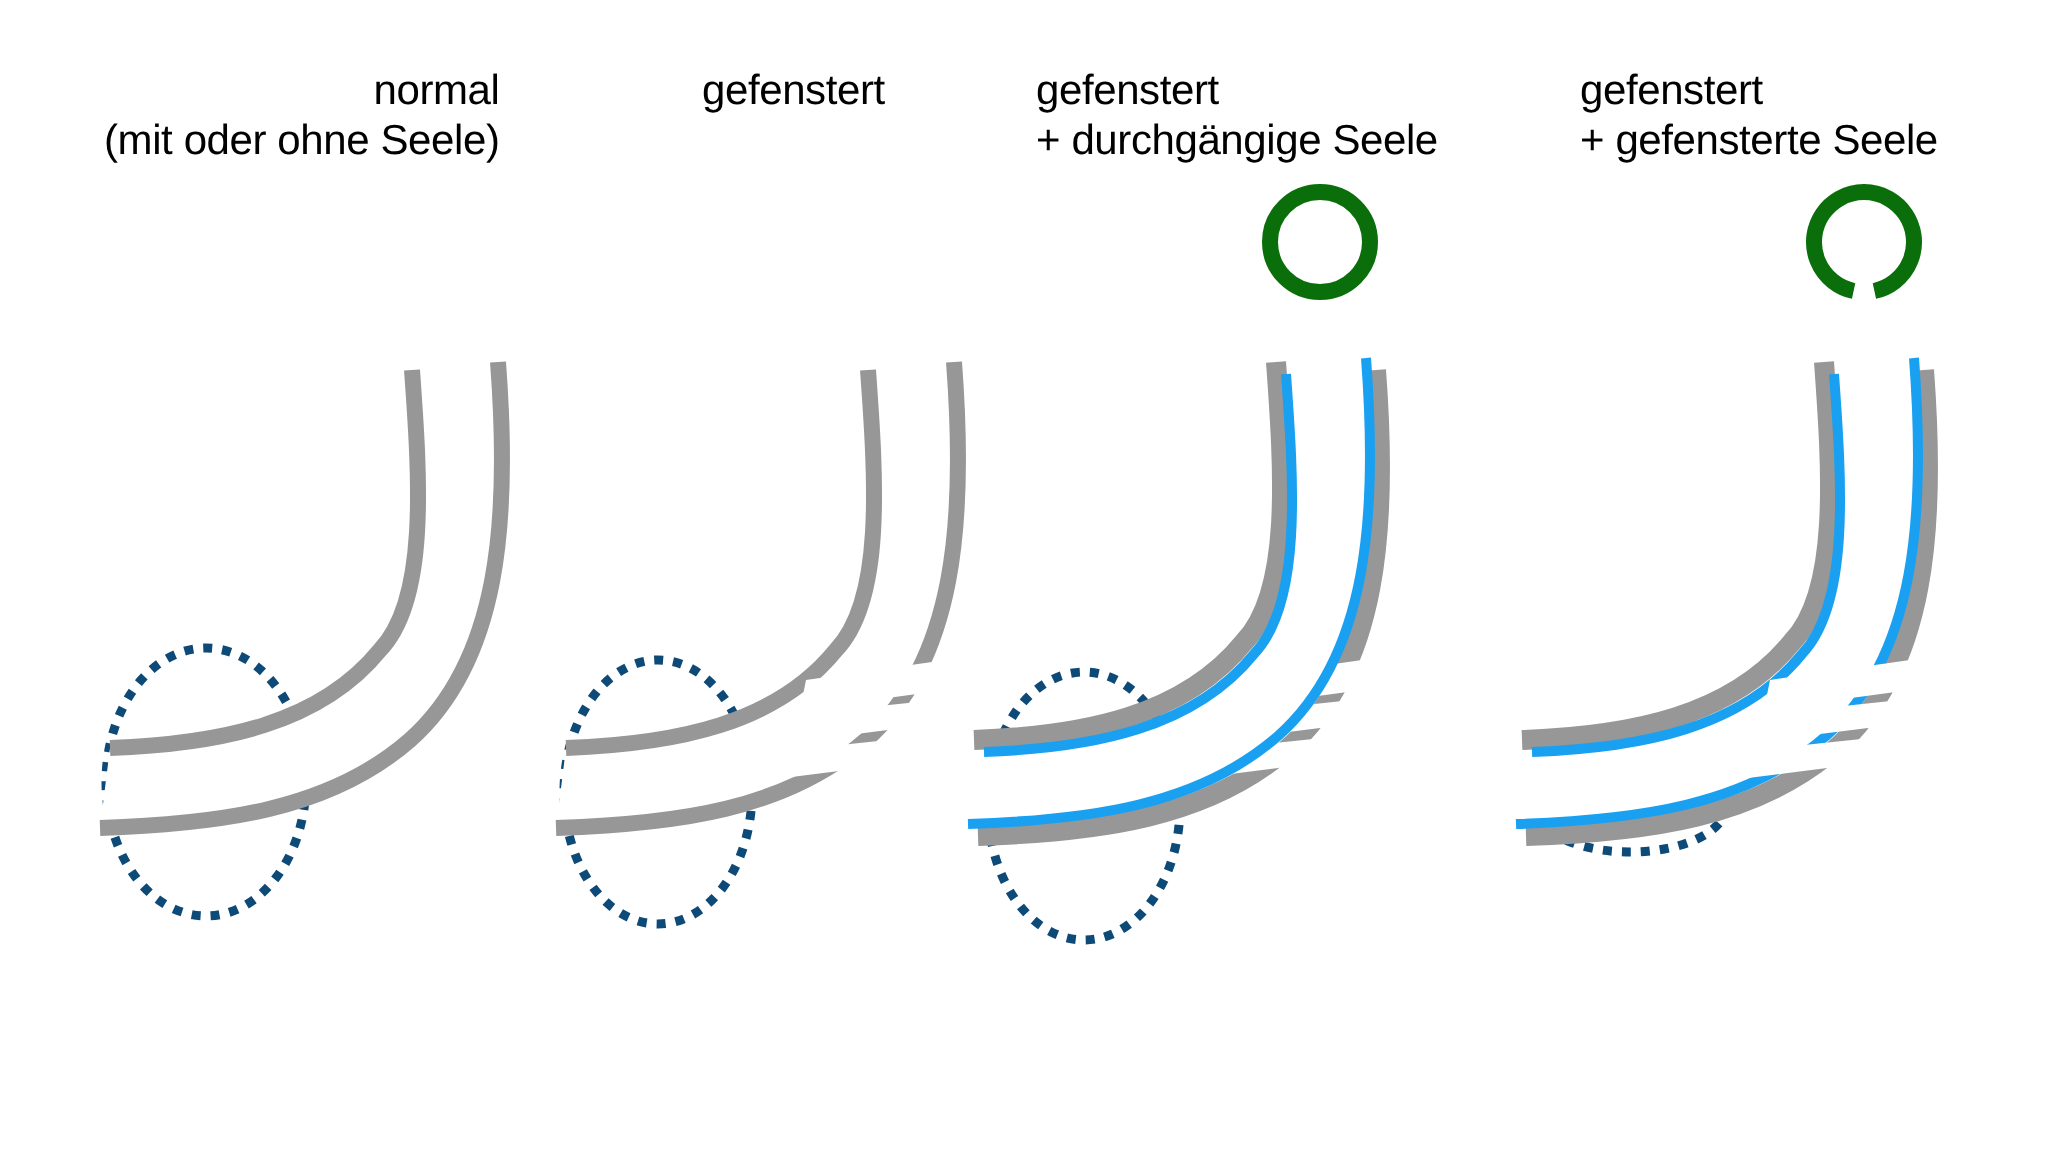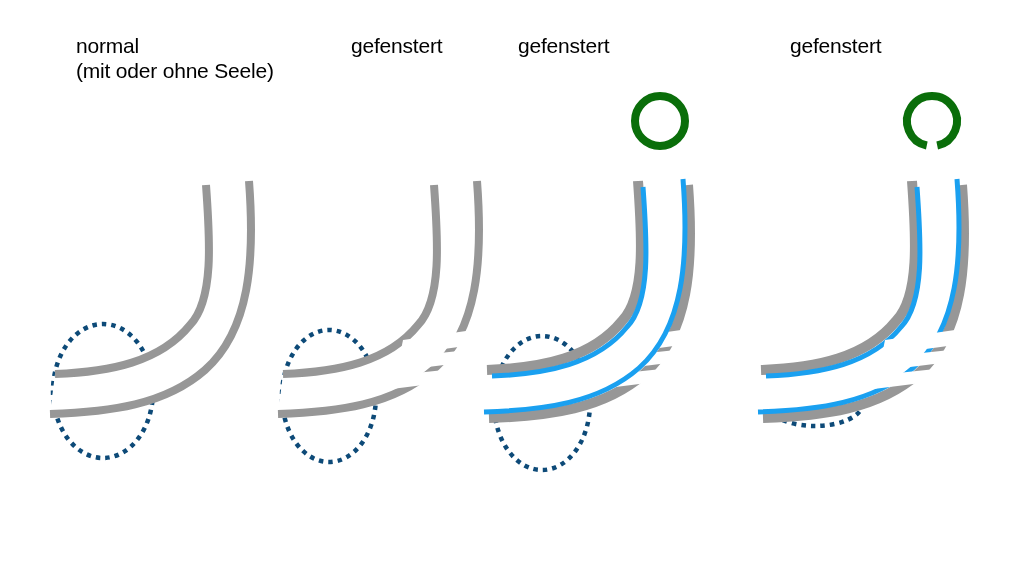--- a/index.html
+++ b/index.html
@@ -1,41 +1,43 @@
 <!DOCTYPE html>
 <html><head>
   <meta charset="utf-8">
   <style>
     html, body { margin: 0; padding: 0; background: #ffffff; }
     body { width: 1024px; height: 576px; position: relative; overflow: hidden;
            font-family: "Liberation Sans", sans-serif; }
     .label { position: absolute; font-size: 21px; line-height: 25px; color: #000;
              white-space: nowrap; letter-spacing: -0.2px; }
     .label div { margin: 0; }
-    #lbl-0 { left: 76px; top: 33px; }
+    #lbl-0 { left: 52px; top: 33px; text-align: right; }
     #lbl-1 { left: 351px; top: 33px; }
     #lbl-2 { left: 518px; top: 33px; }
     #lbl-3 { left: 790px; top: 33px; }
     svg#diagram { position: absolute; left: 0; top: 0; }
   </style>
 </head>
 <body>
 
 <div class="label" id="lbl-0">
   <div>normal</div>
   <div>(mit oder ohne Seele)</div>
 </div>
 <div class="label" id="lbl-1">
   <div>gefenstert</div>
 </div>
 <div class="label" id="lbl-2">
   <div>gefenstert</div>
+  <div>+ durchgängige Seele</div>
 </div>
 <div class="label" id="lbl-3">
   <div>gefenstert</div>
+  <div>+ gefensterte Seele</div>
 </div>
 
 <svg id="diagram" width="1024" height="576" viewBox="0 0 1024 576">
     <g transform="translate(0,0)">
       <ellipse cx="103" cy="391" rx="50" ry="67" fill="none" stroke="#0d4a78" stroke-width="4.5" stroke-dasharray="4.5 5"></ellipse>
       <path d="M206,185 C210,240 214,300 190,325 C160,362 110,372 55,374 L50,414 C110,412 165,405 205,370 C250,330 255,260 249,181 Z" fill="#ffffff" stroke="none"></path>
       <defs>
         <mask id="fen-mask-0" maskUnits="userSpaceOnUse" x="0" y="0" width="1024" height="576">
           <rect x="-50" y="0" width="1200" height="576" fill="white"></rect>
         </mask>

